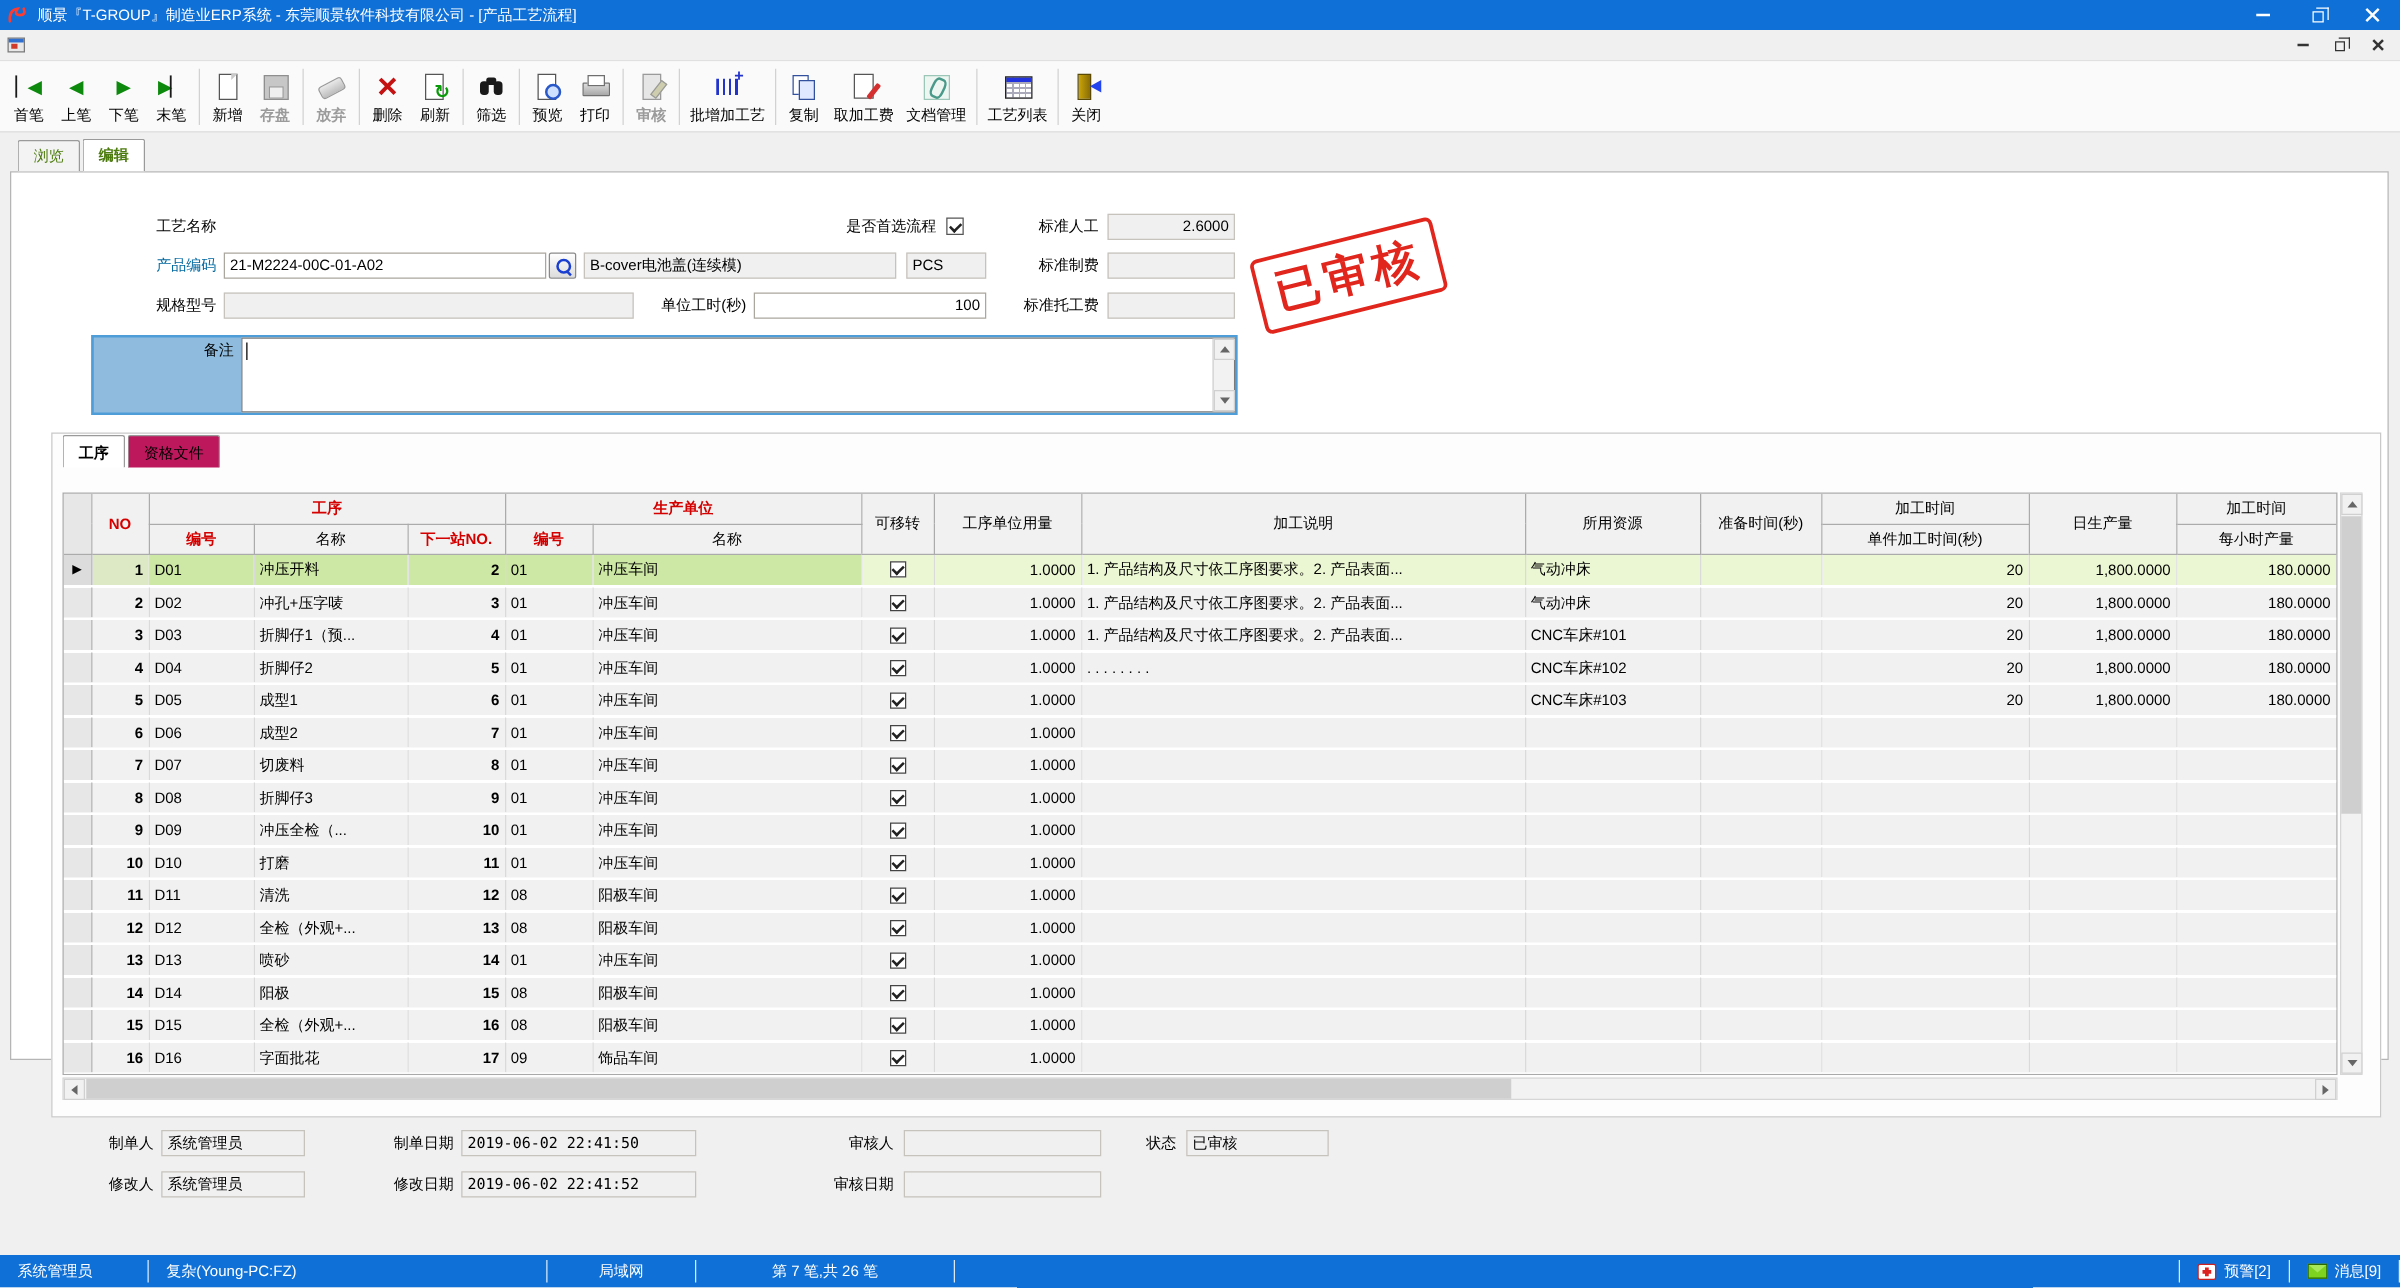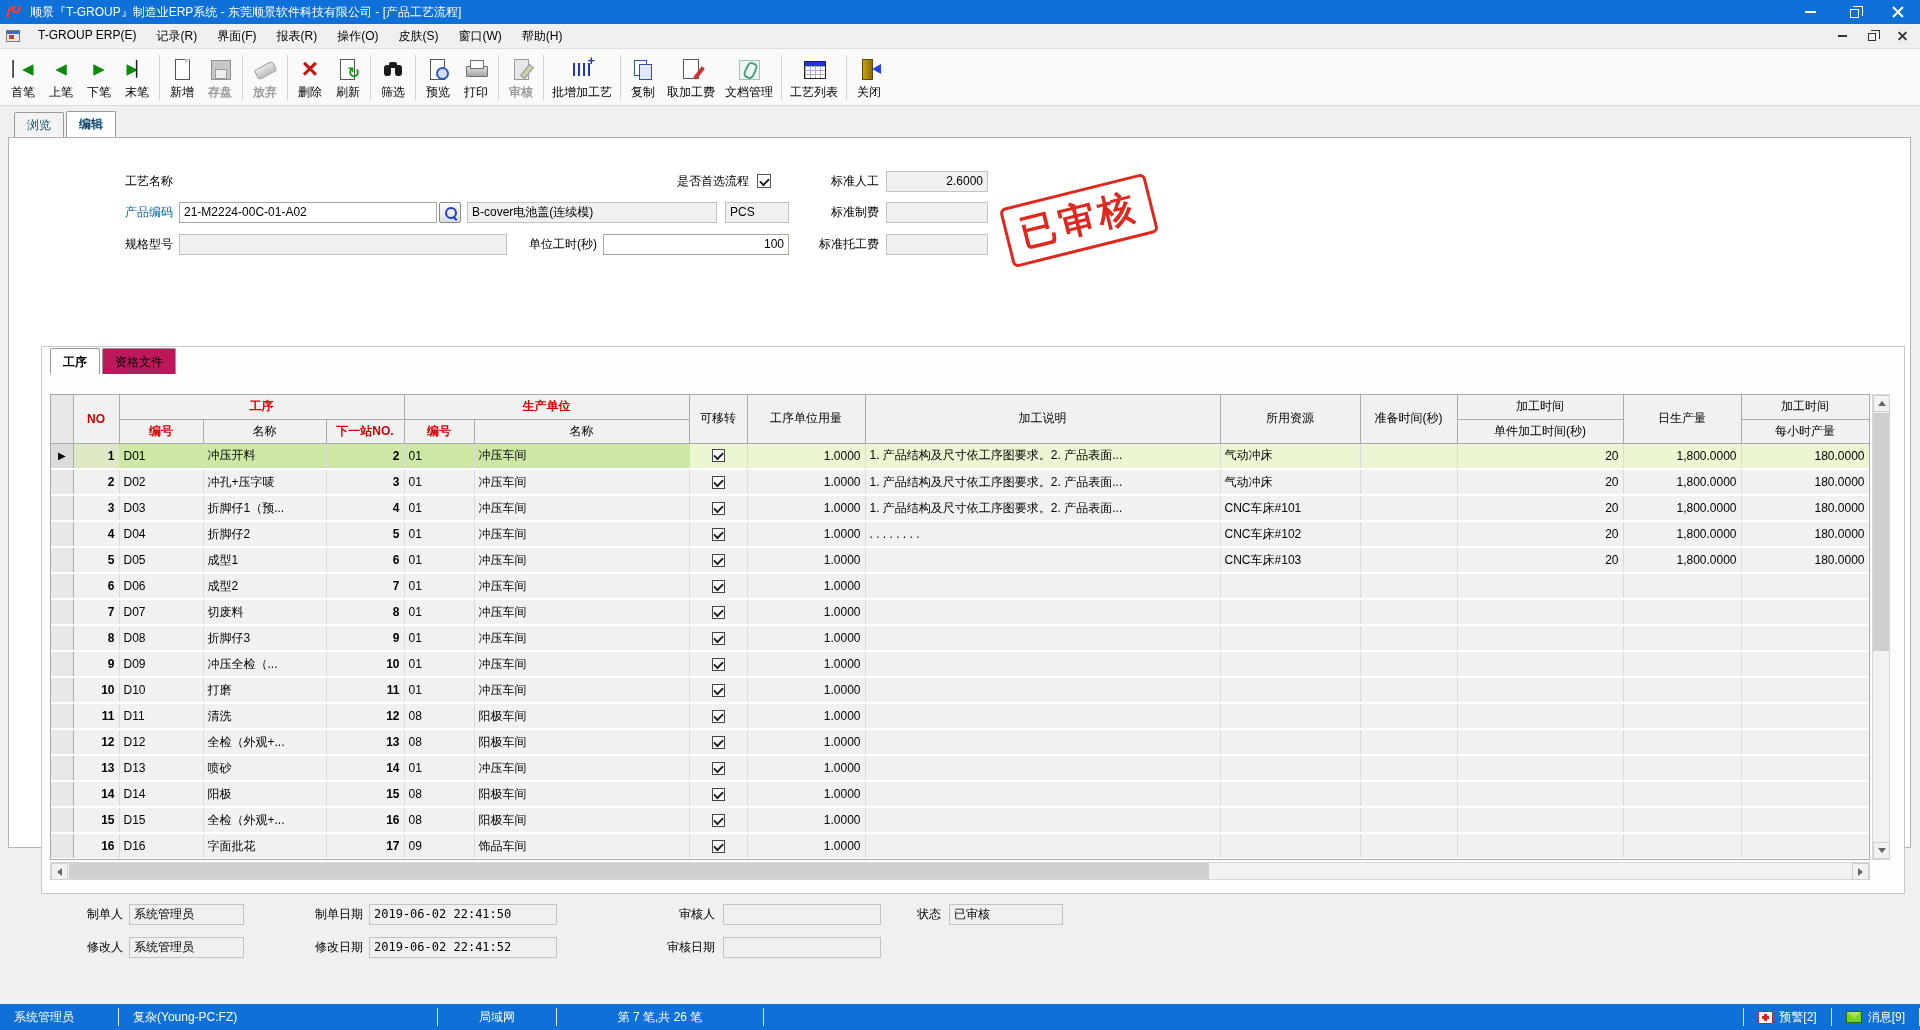--- a/index.html
+++ b/index.html
@@ -99,21 +99,21 @@
       repeating-linear-gradient(#AAB 0 1px,transparent 1px 4px),#fff; }
 
   .ic-door::before { content:""; position:absolute; left:6px; top:3px; width:9px; height:19px;
     background:linear-gradient(90deg,#CAA50A,#8A6D05); border:1px solid #5A4A04; }
   .ic-door::after { content:""; position:absolute; right:1px; top:8px;
     border-right:9px solid #2244EE; border-top:5px solid transparent; border-bottom:5px solid transparent; }
 
   
   .viewtabs { position:absolute; left:14px; top:112px; display:flex; z-index:3; }
   .vtab { height:25px; padding:4px 12px 0; border:1px solid #9A9A9A; border-bottom:none;
-    background:#F3F3F3; margin-right:2px; border-radius:2px 2px 0 0; color:#0c4a6e; }
+    background:#F3F3F3; margin-right:2px; border-radius:2px 2px 0 0; color:#4d7c0f; }
   .vtab.active { background:#FFFFFF; font-weight:bold; height:26px; margin-top:-1px; }
 
   
   .panel { position:absolute; left:8px; top:137px; width:1903px; height:711px; background:#FFFFFF;
     border:1px solid #B5B5B5; }
 
   .flabel { position:absolute; height:21px; line-height:21px; text-align:right; }
   .flabel.red { color:#0369a1; }
   .finput { position:absolute; height:21px; line-height:19px; background:#fff; border:1px solid #ABA69E; padding:0 4px; white-space:nowrap; overflow:hidden; }
   .finput.ro { background:#F0F0F0; border-color:#C6C2BC; }
@@ -210,30 +210,20 @@
         <i></i>
       </div>
     <div class="wbtn wclose">
         <i></i>
       </div>
   </div>
 </div>
 
 <div class="menubar">
   <div class="mdiico"></div>
-  <div style="display:flex">
-      <span class="mitem">T-GROUP ERP(E)</span>
-      <span class="mitem">记录(R)</span>
-      <span class="mitem">界面(F)</span>
-      <span class="mitem">报表(R)</span>
-      <span class="mitem">操作(O)</span>
-      <span class="mitem">皮肤(S)</span>
-      <span class="mitem">窗口(W)</span>
-      <span class="mitem">帮助(H)</span>
-    </div>
   <div class="mdibtns">
     <div class="mdibtn mmin">
         <i></i>
       </div>
     <div class="mdibtn mrest">
         <i></i>
       </div>
     <div class="mdibtn mclose">
         <i></i>
       </div>
@@ -388,20 +378,34 @@
   <div class="flabel" style="left:790px;top:64px;width:80px">标准制费</div>
   <div class="finput ro num" style="left:877px;top:64px;width:102px"></div>
 
   <div class="flabel" style="left:60px;top:96px;width:104px">规格型号</div>
   <div class="finput ro" style="left:170px;top:96px;width:328px"></div>
   <div class="flabel" style="left:500px;top:96px;width:88px">单位工时(秒)</div>
   <div class="finput num" style="left:594px;top:96px;width:186px">100</div>
   <div class="flabel" style="left:790px;top:96px;width:80px">标准托工费</div>
   <div class="finput ro num" style="left:877px;top:96px;width:102px"></div>
 
+  <div class="remarkbox">
+    <div class="remarklabel">备注</div>
+    <div class="remarkedit">
+      <div class="caret"></div>
+      <div class="vsb-mini">
+        <div class="sbtn">
+            <i class="tri-u"></i>
+          </div>
+        <div class="sbtn">
+            <i class="tri-d"></i>
+          </div>
+      </div>
+    </div>
+  </div>
 
   <div class="stamp">已审核</div>
 
   <div class="groupbox">
     <div class="dtabs">
       <div class="dtab active">工序</div>
       <div class="dtab">资格文件</div>
     </div>
 
     <div class="gridwrap">

